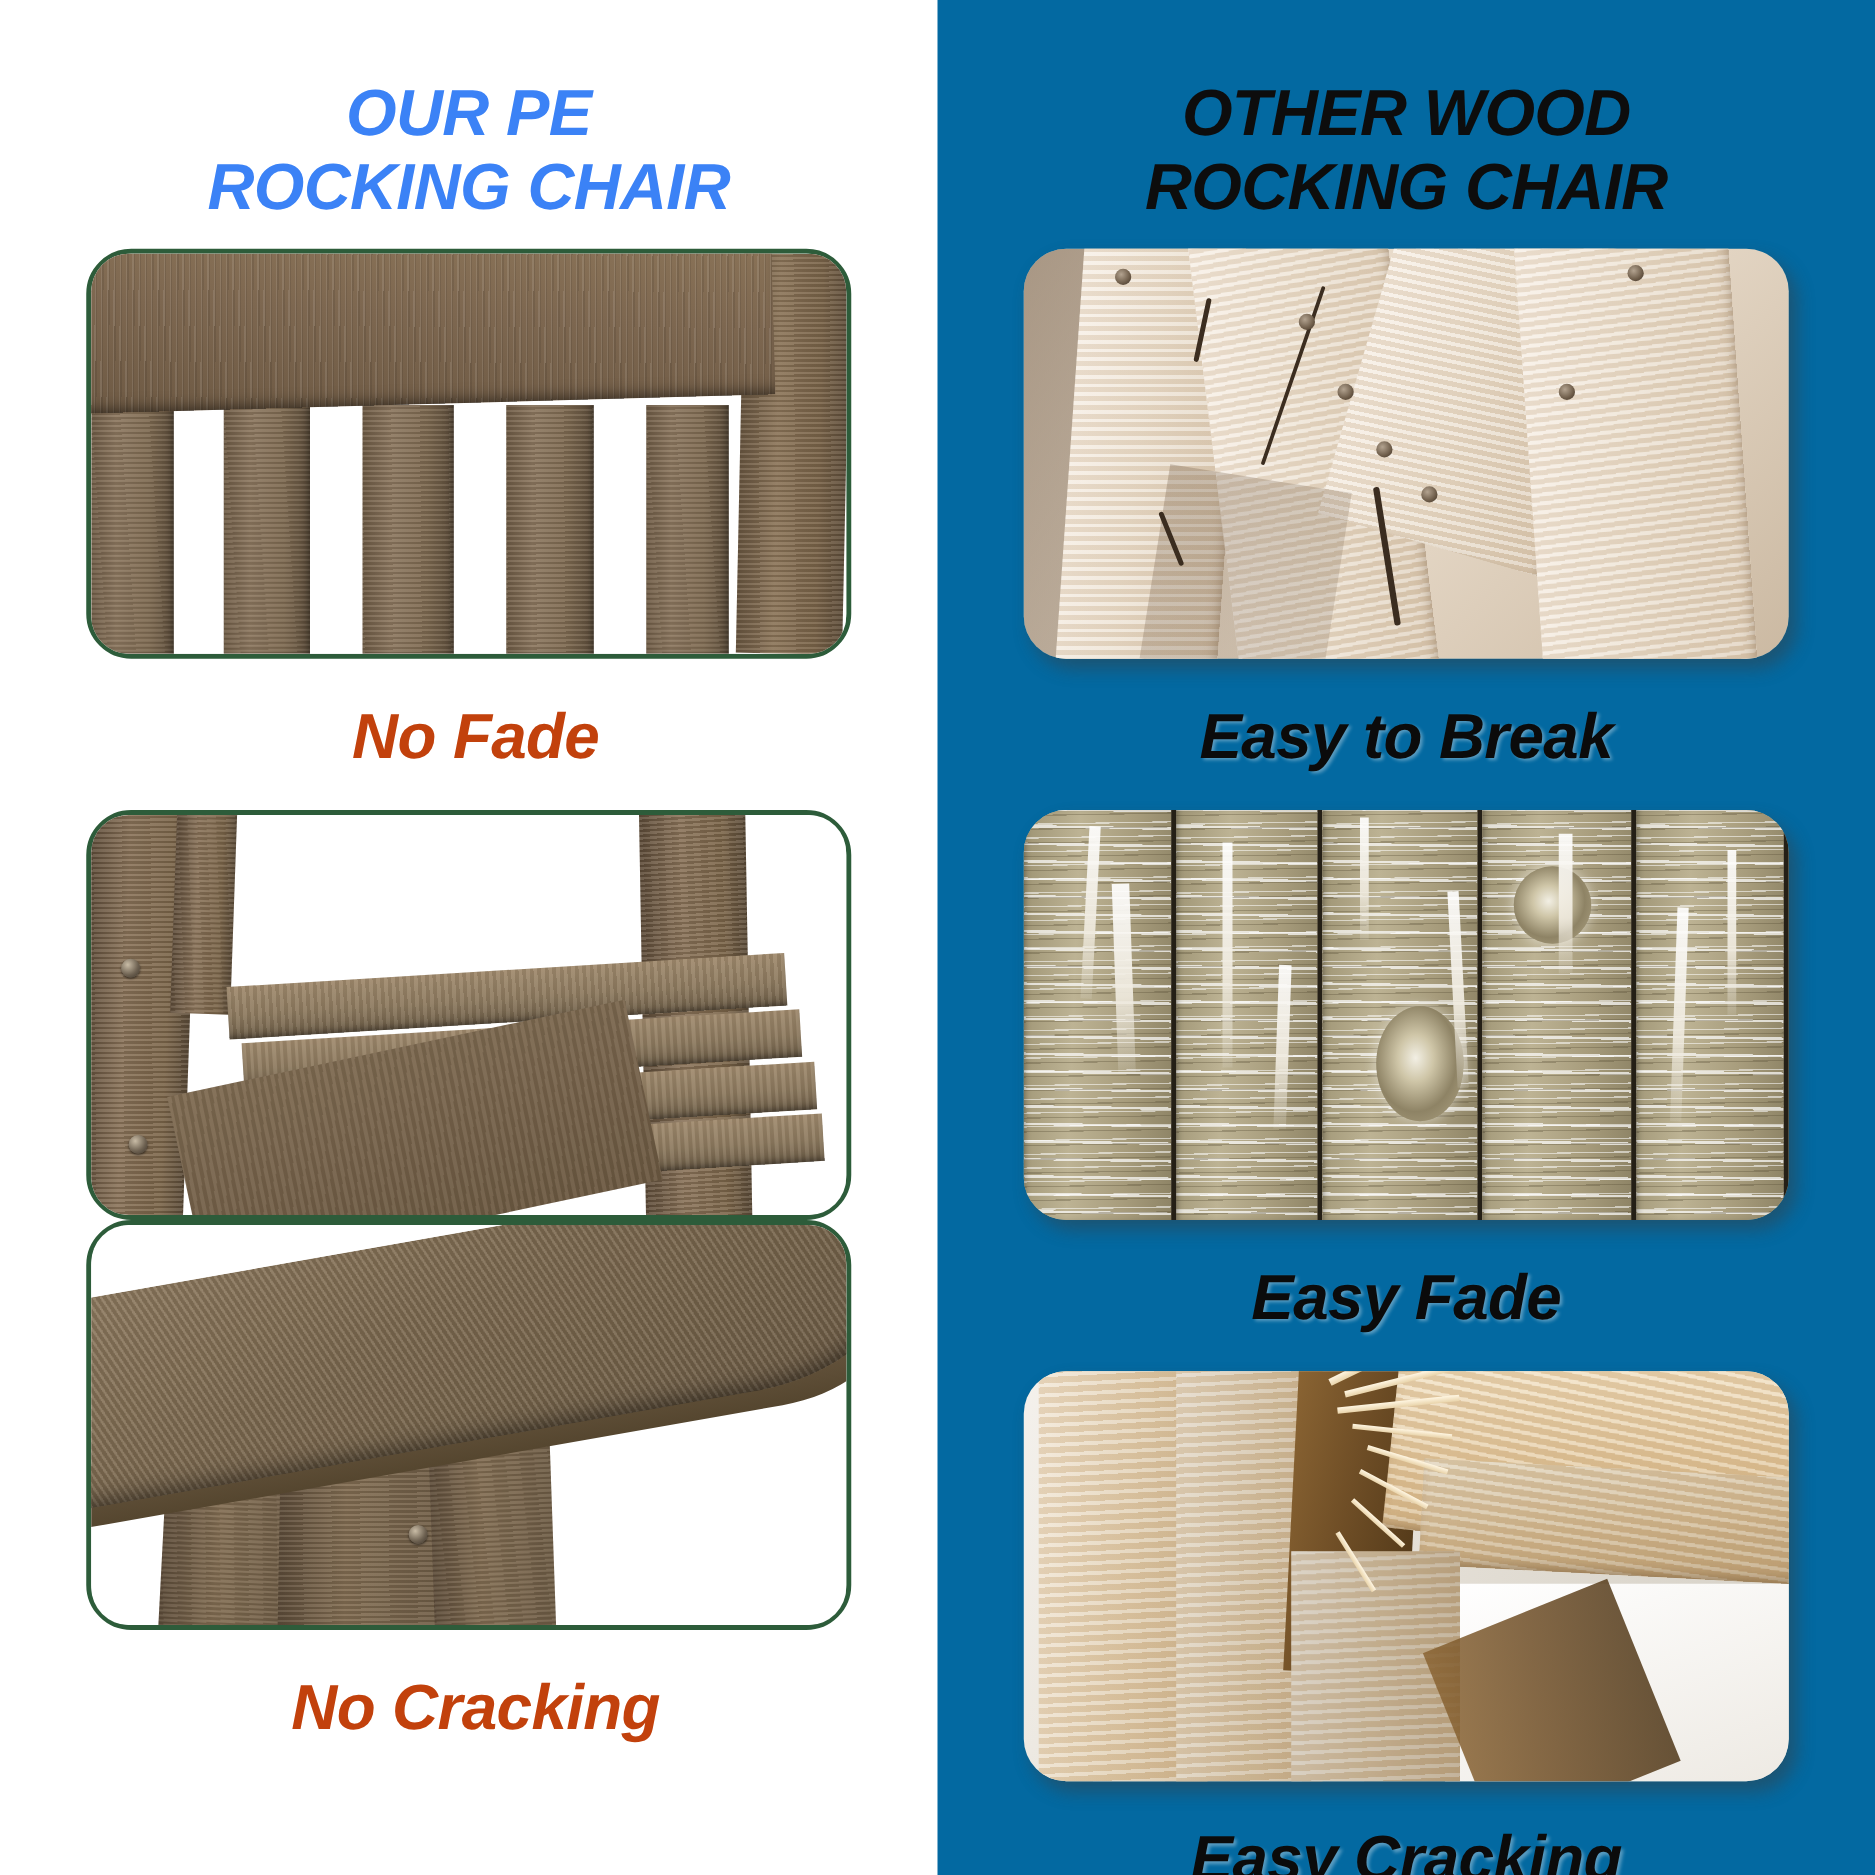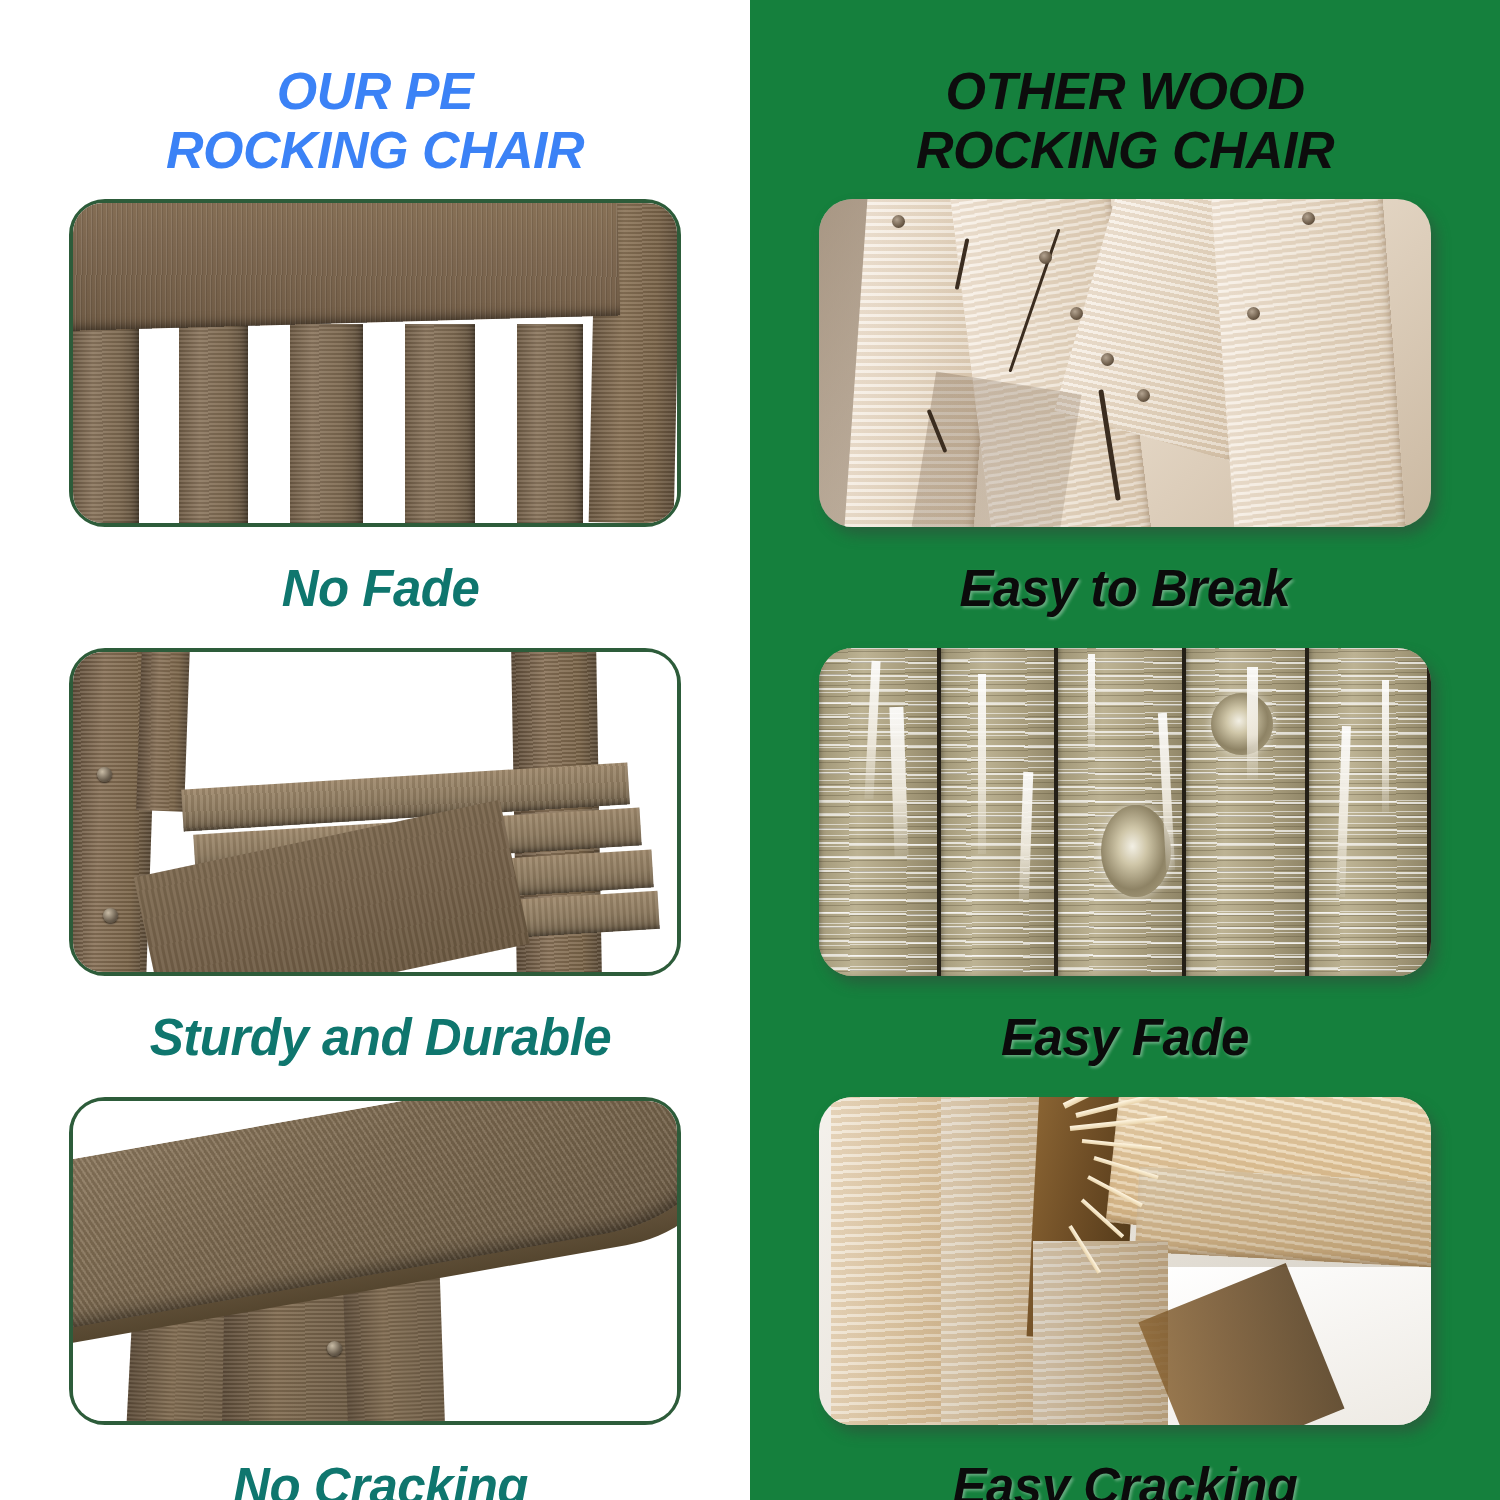--- a/index.html
+++ b/index.html
@@ -21,21 +21,21 @@
   .column {
     position: relative;
     width: 750px;
     height: 1500px;
     display: flex;
     flex-direction: column;
     align-items: center;
   }
 
   .column.left  { background: #ffffff; }
-  .column.right { background: #15803d; }
+  .column.right { background: #0369a1; }
 
   .col-heading {
     margin-top: 62px;
     width: 660px;
     text-align: center;
     font-weight: bold;
     font-style: italic;
     font-size: 52px;
     line-height: 1.14;
     letter-spacing: -0.5px;
@@ -75,21 +75,21 @@
   .caption {
     text-align: center;
     font-weight: bold;
     font-style: italic;
     font-size: 51px;
     line-height: 1;
     padding-top: 36px;
     padding-bottom: 34px;
     letter-spacing: -0.5px;
   }
-  .caption.green { color: #0f766e; padding-left: 11px; }
+  .caption.green { color: #c2410c; padding-left: 11px; }
   .caption.black {
     color: #0b0b0b;
     text-shadow: 2px 2px 3px rgba(255,255,255,0.35);
   }
 
   
   .pe-slats { background: #ffffff; }
   .pe-rail {
     position: absolute;
     left: -2%; top: 0; width: 92%; height: 40%;
@@ -299,21 +299,20 @@
             <div class="seat-plank" style="left:18%; top:39%; width:74%; height:13%; transform:rotate(-3.5deg);"></div>
             <div class="seat-plank" style="left:20%; top:53%; width:74%; height:12%; transform:rotate(-3.5deg);"></div>
             <div class="seat-plank" style="left:22%; top:66%; width:74%; height:12%; transform:rotate(-3.5deg);"></div>
             <div class="seat-plank" style="left:25%; top:79%; width:72%; height:12%; transform:rotate(-3.5deg);"></div>
 
             <div class="seat-apron" style="left:12%; top:58%; width:62%; height:46%; transform:rotate(-12deg);"></div>
             <div class="screw" style="left:4%;  top:36%;"></div>
             <div class="screw" style="left:5%;  top:80%;"></div>
           </div>
         </div>
-        <div class="caption green">Sturdy and Durable</div>
       </div>
 
       <div class="card">
         <div class="photo-wrap bordered">
           <div class="photo pe-arm">
             <div class="arm-support" style="left:10%; top:22%; width:18%; height:82%; transform:rotate(3deg);"></div>
             <div class="arm-support" style="left:25%; top:28%; width:22%; height:78%; transform:rotate(1deg);"></div>
             <div class="arm-support" style="left:45%; top:44%; width:16%; height:62%; transform:rotate(-2deg);"></div>
             <div class="arm-edge"></div>
             <div class="arm-top"></div>

